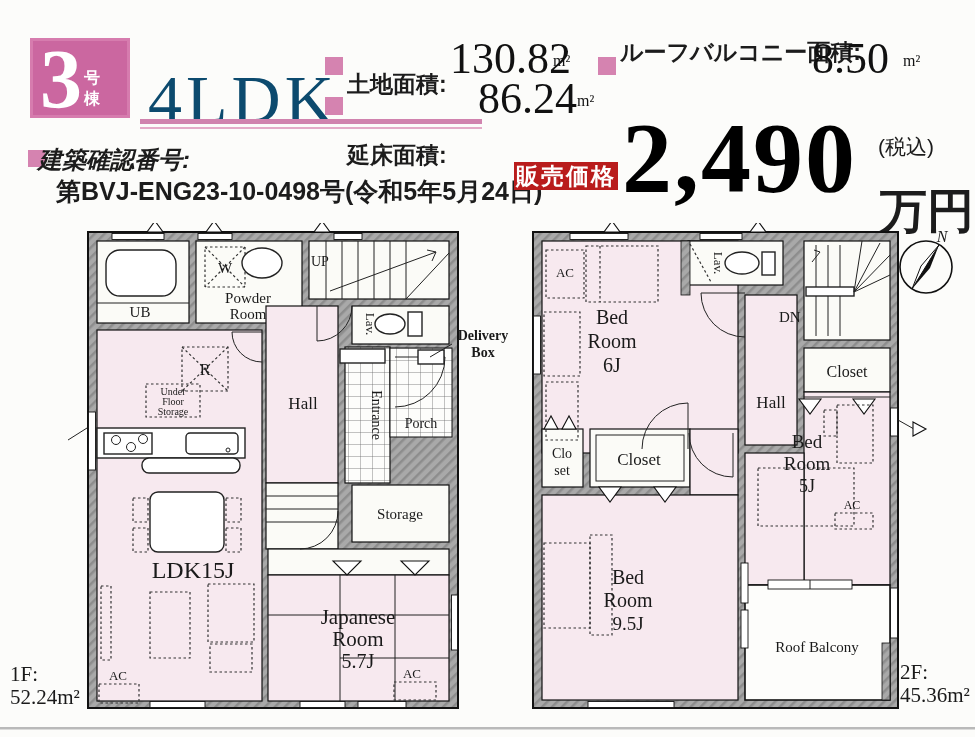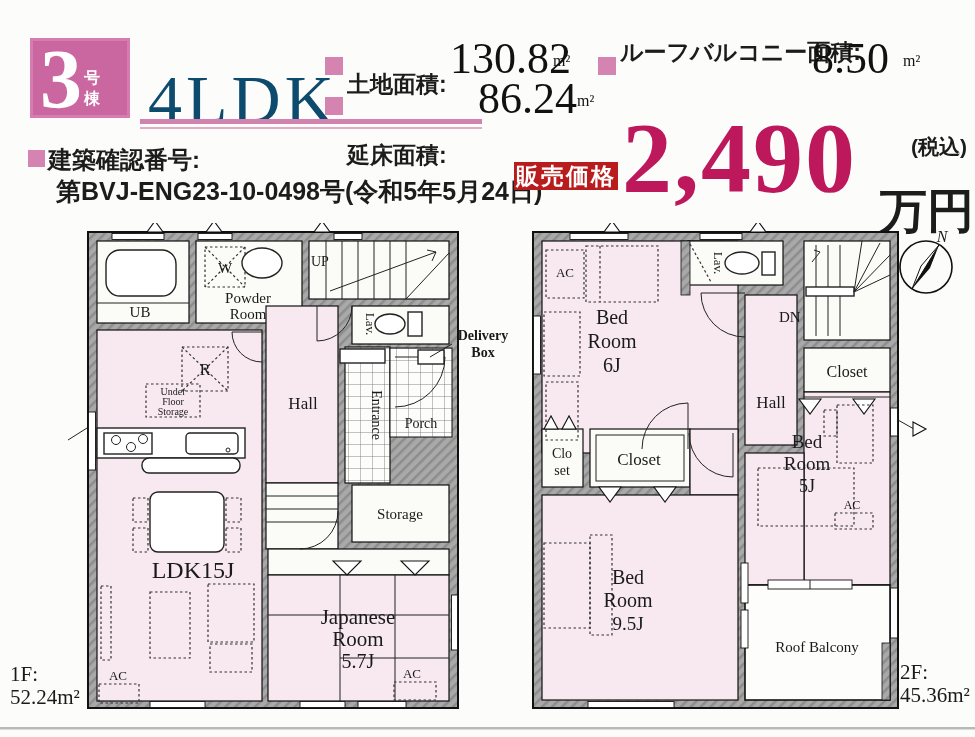--- a/index.html
+++ b/index.html
@@ -18,22 +18,22 @@
   .underline-b{left:140px;top:127px;width:342px;height:2px;background:#e4abc8;}
   .bullet{width:18px;height:18px;background:#d583b0;}
   .stat-label{font-size:23px;font-weight:bold;}
   .stat-num{font-family:"Liberation Serif","DejaVu Serif",serif;font-size:44px;color:#111;}
   .stat-unit{font-family:Liberation Serif, serif;font-size:16px;color:#111;}
   .conf-label{font-size:24px;font-weight:bold;}
   .conf-value{font-size:25px;font-weight:bold;}
   .price-badge{left:514px;top:162px;width:104px;height:28px;background:#b91c1c;color:#fff;
                display:flex;align-items:center;justify-content:center;font-size:23px;font-weight:bold;letter-spacing:2px;}
   .price-value{left:622px;top:108px;font-family:"Liberation Serif","DejaVu Serif",serif;
-               font-size:100px;font-weight:bold;color:#be185d;letter-spacing:2px;line-height:100px;}
-  .price-tax{left:878px;top:133px;font-size:21px;font-weight:bold;margin-left:33px;}
+               font-size:100px;font-weight:bold;color:#000000;letter-spacing:2px;line-height:100px;}
+  .price-tax{left:878px;top:133px;font-size:21px;font-weight:normal;}
   .price-unit{left:880px;top:180px;font-size:47px;font-weight:bold;}
   
   svg text{font-family:"Liberation Serif","DejaVu Serif",serif;fill:#1a1a1a;}
   .rw{fill:#fbfbf7;stroke:#111;stroke-width:1.2;}
   .rp{fill:#f7e9ef;stroke:#111;stroke-width:1.2;}
   .fix{fill:#ffffff;stroke:#222;stroke-width:1.4;}
   .ln{stroke:#222;stroke-width:1;fill:none;}
   .dsh{stroke:#333;stroke-width:1.2;fill:none;stroke-dasharray:2.5 2.5;}
   .tri{fill:#fff;stroke:#111;stroke-width:1.1;}
   .win{fill:#fff;stroke:#111;stroke-width:0.9;}
@@ -60,21 +60,21 @@
   <div class="abs stat-label" style="left:620px;top:37px;">ルーフバルコニー面積:</div>
   <div class="abs stat-num" style="left:812px;top:33px;">8.50</div>
   <div class="abs stat-unit" style="left:903px;top:52px;">m²</div>
 
   <div class="abs bullet" style="left:325px;top:97px;"></div>
   <div class="abs stat-label" style="left:347px;top:92px;margin-top:48px;">延床面積:</div>
   <div class="abs stat-num" style="left:478px;top:73px;">86.24</div>
   <div class="abs stat-unit" style="left:577px;top:92px;">m²</div>
 
   <div class="abs bullet" style="left:28px;top:150px;width:17px;height:17px;"></div>
-  <div class="abs conf-label" style="left:48px;top:144px;">建築確認番号:</div>
+  <div class="abs conf-label" style="left:38px;top:144px;font-style:italic;">建築確認番号:</div>
   <div class="abs conf-value" style="left:56px;top:175px;">第BVJ-ENG23-10-0498号(令和5年5月24日)</div>
 
   <div class="abs price-badge">販売価格</div>
   <div class="abs price-value">2,490</div>
   <div class="abs price-tax">(税込)</div>
   <div class="abs price-unit">万円</div>
 
   <svg class="abs" style="left:0;top:223px;" width="975" height="514" viewBox="0 223 975 514">
     <defs>
       <pattern id="hatch" width="7" height="7" patternUnits="userSpaceOnUse" patternTransform="rotate(45)">

